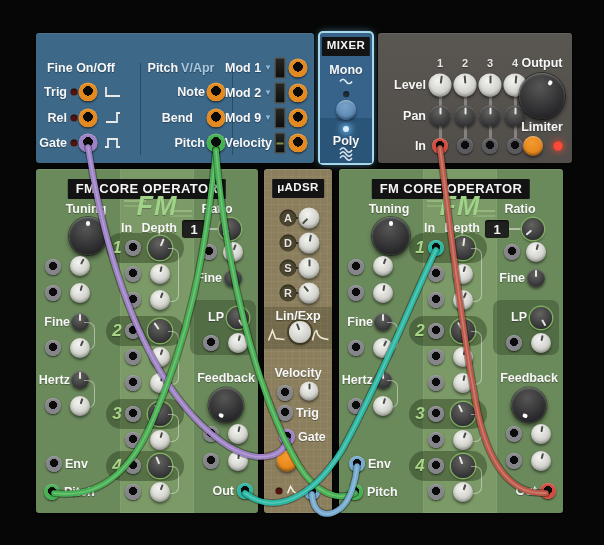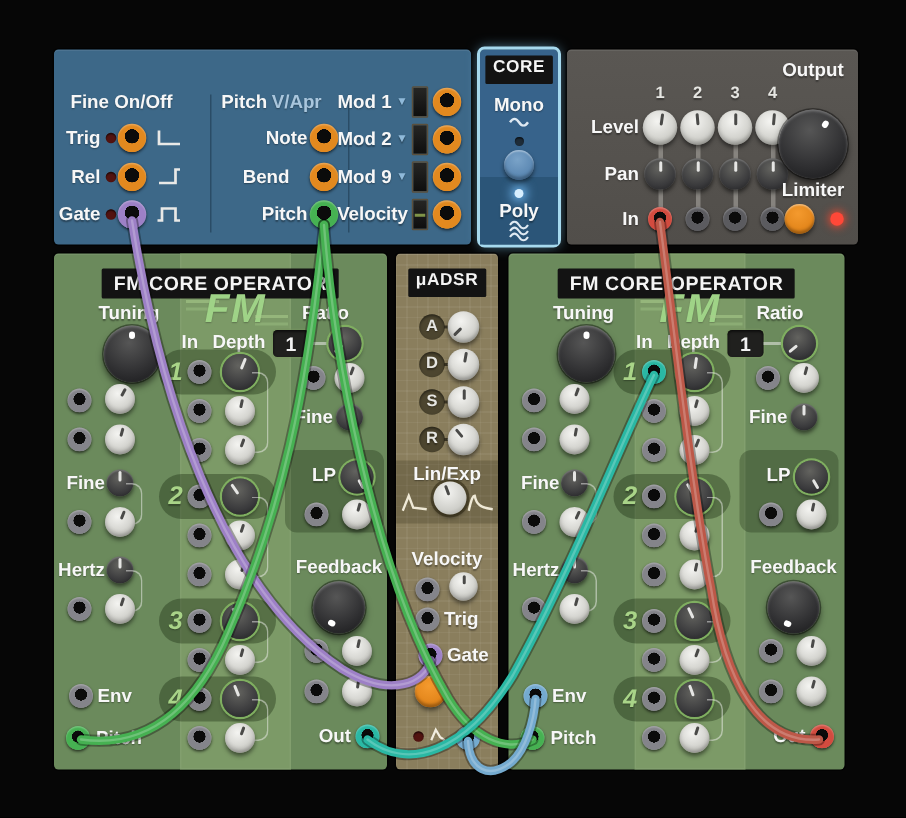--- a/index.html
+++ b/index.html
@@ -133,21 +133,21 @@
     <div class="jack big" style="left:262px;top:85px;--rg:#e2891f;"></div>
     <div class="lb ar" style="left:236px;top:110px;">Velocity</div>
     <div class="slider" style="left:244px;top:110px;">
         <i></i>
       </div>
     <div class="jack big" style="left:262px;top:110px;--rg:#e2891f;"></div>
   </section>
 
   <section class="mod" style="left:320px;top:33px;width:52px;height:130px;background:#37638b;outline:2px solid #a6d9ee;box-shadow:0 0 9px rgba(125,200,240,.75);">
     <div class="grid" style="position:absolute;left:0;right:0;top:85px;bottom:0;background:#2b5578;"></div>
-    <div class="hdr sm" style="left:26px;top:4px;">CORE</div>
+    <div class="hdr sm" style="left:26px;top:4px;">MIXER</div>
     <div class="lb ac" style="left:26px;top:37px;">Mono</div>
     <span class="ico" style="left:26px;top:48px;">
       <svg width="16" height="7" viewBox="0 0 16 7">
           <path d="M2,4 C4,1 6,1 8,4 C10,7 12,7 14,4" fill="none" stroke="#dfe9f2" stroke-width="1.6"></path>
         </svg></span>
     <div class="led sm" style="left:26px;top:61px;"></div>
     <div class="btn blue" style="left:26px;top:77px;width:20px;height:20px;"></div>
     <div class="led blue-on" style="left:26px;top:96px;width:6px;height:6px;"></div>
     <div class="lb ac" style="left:26px;top:108px;">Poly</div>
     <span class="ico" style="left:26px;top:121px;">
@@ -195,21 +195,21 @@
     <div class="knob k-d" style="left:137px;top:83px;width:21px;height:21px;--r:0deg;">
         <i class="ptr"></i>
       </div>
 
     <div class="lb ar" style="left:48px;top:113px;">In</div>
     <div class="jack" style="left:62px;top:113px;--rg:#d24b3f;"></div>
     <div class="jack" style="left:87px;top:113px;--rg:#5b5b5f;"></div>
     <div class="jack" style="left:112px;top:113px;--rg:#5b5b5f;"></div>
     <div class="jack" style="left:137px;top:113px;--rg:#5b5b5f;"></div>
 
-    <div class="lb ac" style="left:164px;top:14px;">Output</div>
+    <div class="lb ac" style="left:164px;top:30px;">Output</div>
     <div class="knob k-big dotp" style="left:164px;top:63px;width:46px;height:46px;--r:32deg;">
         <i class="ptr"></i>
       </div>
     <div class="lb ac" style="left:164px;top:94px;">Limiter</div>
     <div class="btn orange" style="left:155px;top:113px;width:20px;height:20px;"></div>
     <div class="led red-on" style="left:180px;top:113px;width:9px;height:9px;"></div>
   </section>
 
   <section class="mod" style="left:36px;top:169px;width:222px;height:344px;background:#6b8a5c;">
     <div class="strip" style="left:84px;top:0;width:74px;height:344px;"></div>

